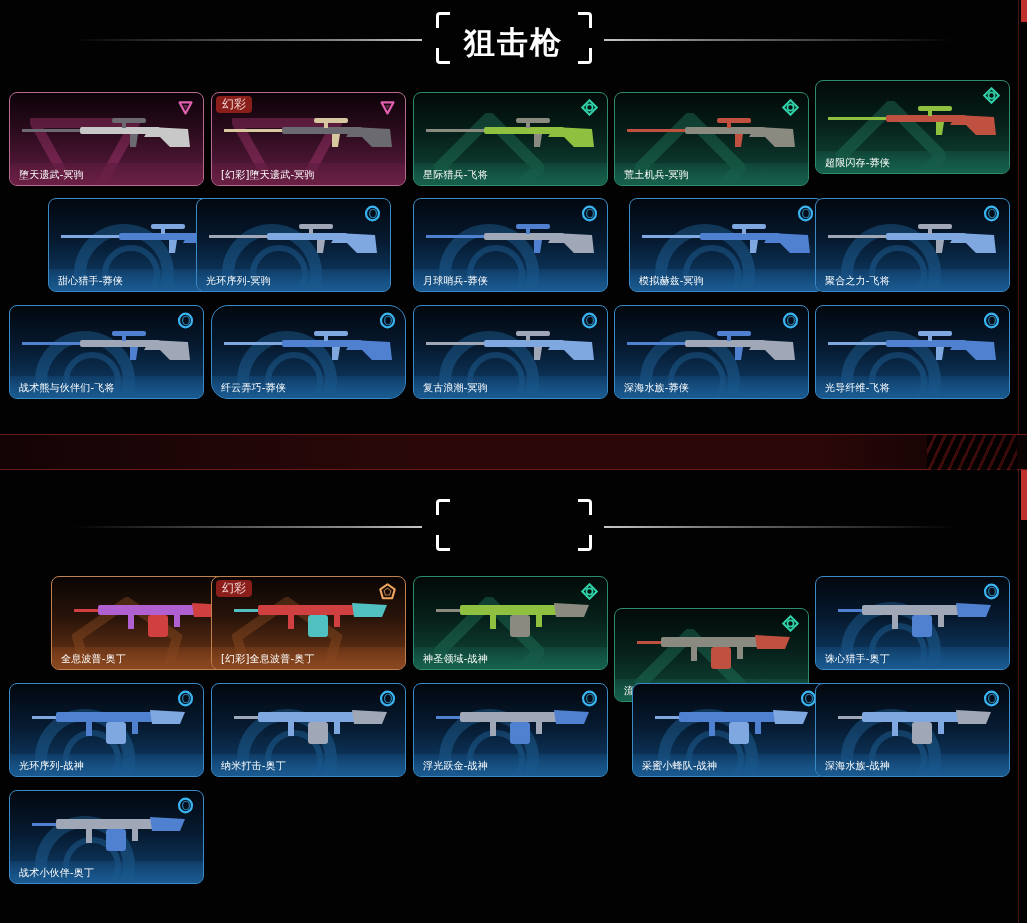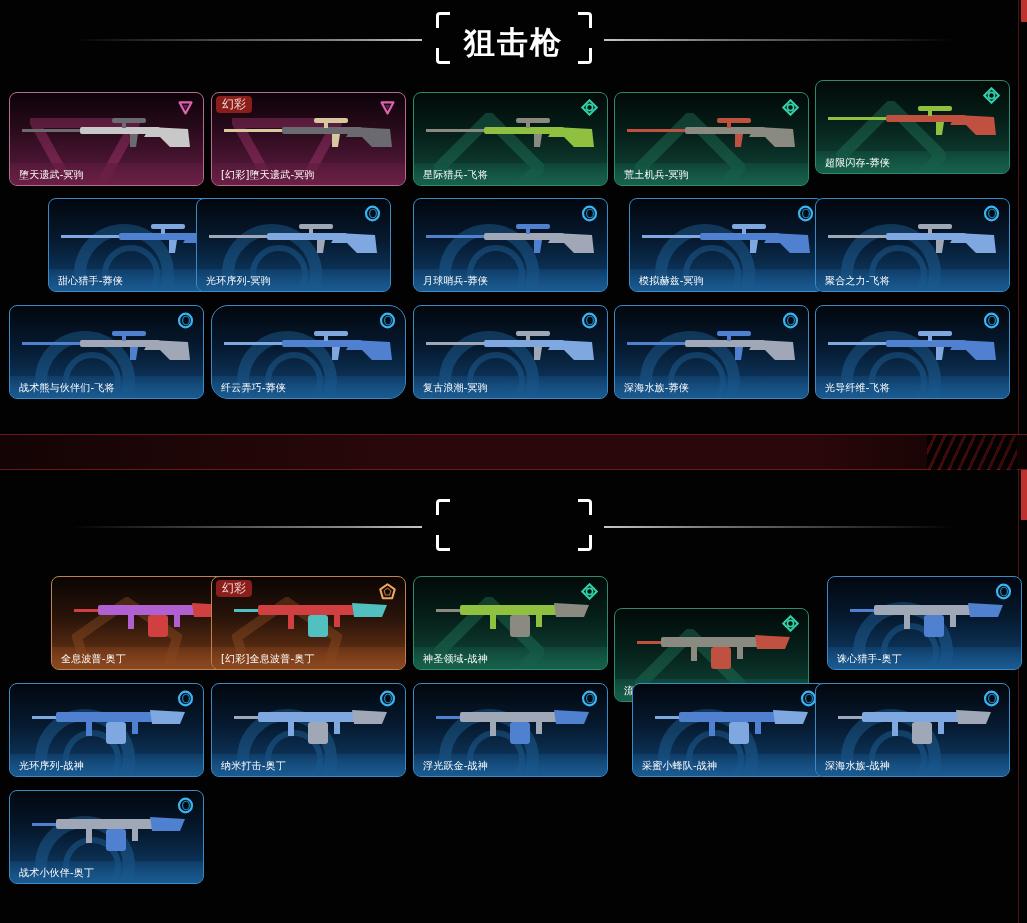--- a/index.html
+++ b/index.html
@@ -444,21 +444,21 @@
     <rect x="66" y="24" width="6" height="14" fill="#8a8a80"></rect>
     <rect x="112" y="24" width="6" height="12" fill="#8a8a80"></rect>
   </svg></div>
       <div class="label-bar"></div>
       <span class="name">流星兵团-奥丁</span>
       <span class="rarity"><svg viewBox="0 0 20 20" width="17" height="17">
           <polygon points="10,1.5 18.5,10 10,18.5 1.5,10" fill="none" stroke="#30d0a8" stroke-width="2.4"></polygon>
           <circle cx="10" cy="10" r="3.6" fill="none" stroke="#30d0a8" stroke-width="2"></circle>
         </svg></span>
     </div>
-    <div class="card blue" style="left: 815px; top: 576px; margin-left: 12px;">
+    <div class="card blue" style="left: 815px; top: 576px;">
       <div class="bg-shape"><svg viewBox="0 0 110 110" width="110" height="110">
           <circle cx="55" cy="55" r="44" fill="none" stroke="#2a78b8" stroke-width="12"></circle>
           <circle cx="62" cy="55" r="26" fill="none" stroke="#2a78b8" stroke-width="6"></circle>
         </svg></div>
       <div class="gun"><svg viewBox="0 0 175 56" width="175" height="56">
     <rect x="12" y="18" width="30" height="3" fill="#5080d0"></rect>
     <rect x="36" y="14" width="100" height="10" rx="2" fill="#a0a8b8"></rect>
     <polygon points="130,12 165,14 160,26 132,26" fill="#5080d0"></polygon>
     <rect x="86" y="24" width="20" height="22" rx="3" fill="#5080d0"></rect>
     <rect x="66" y="24" width="6" height="14" fill="#a0a8b8"></rect>

